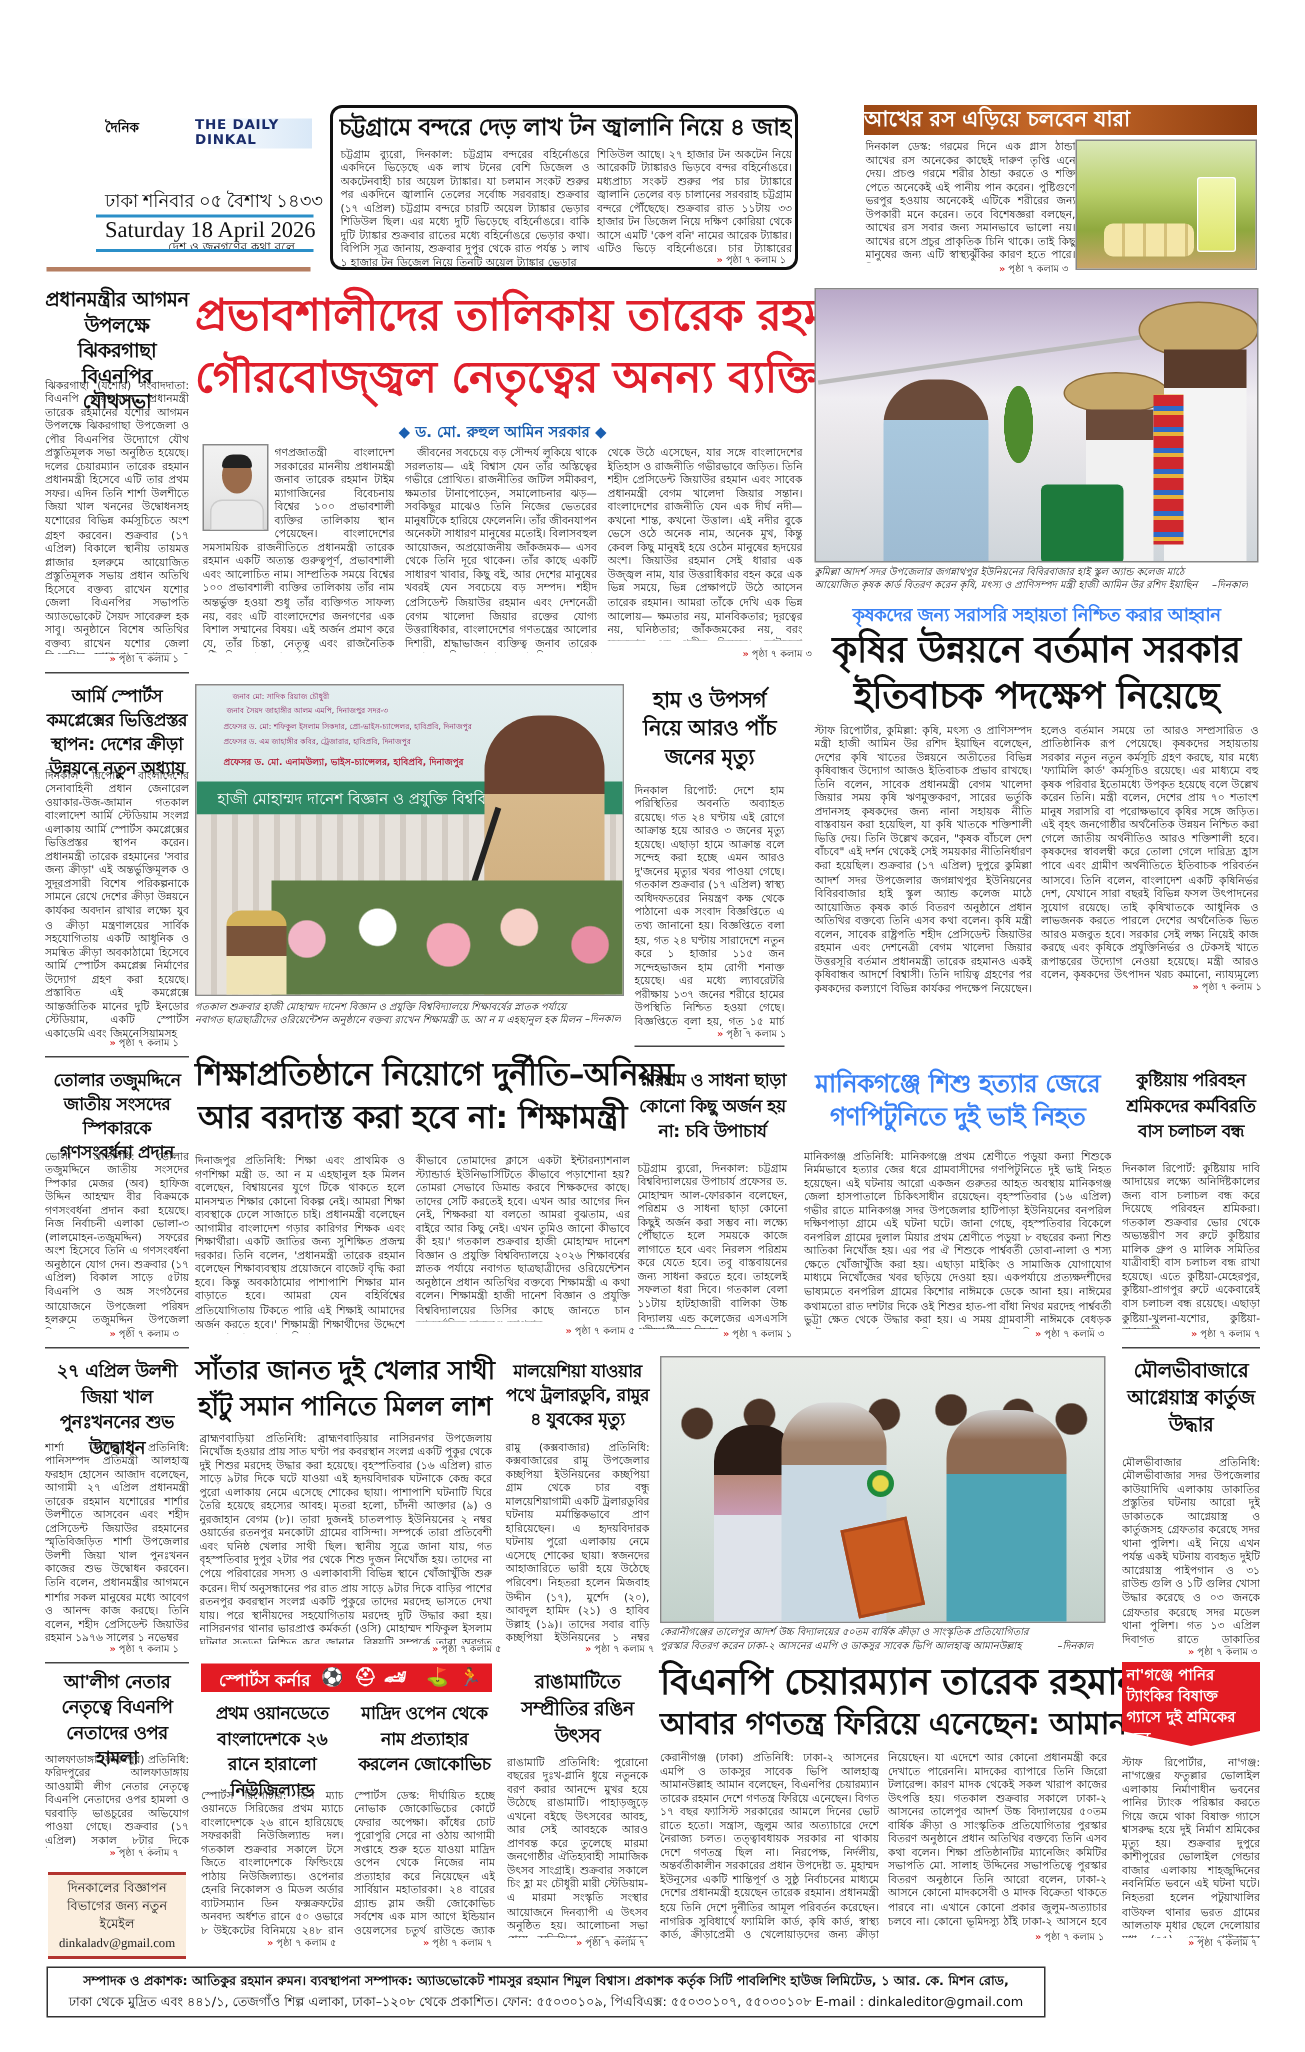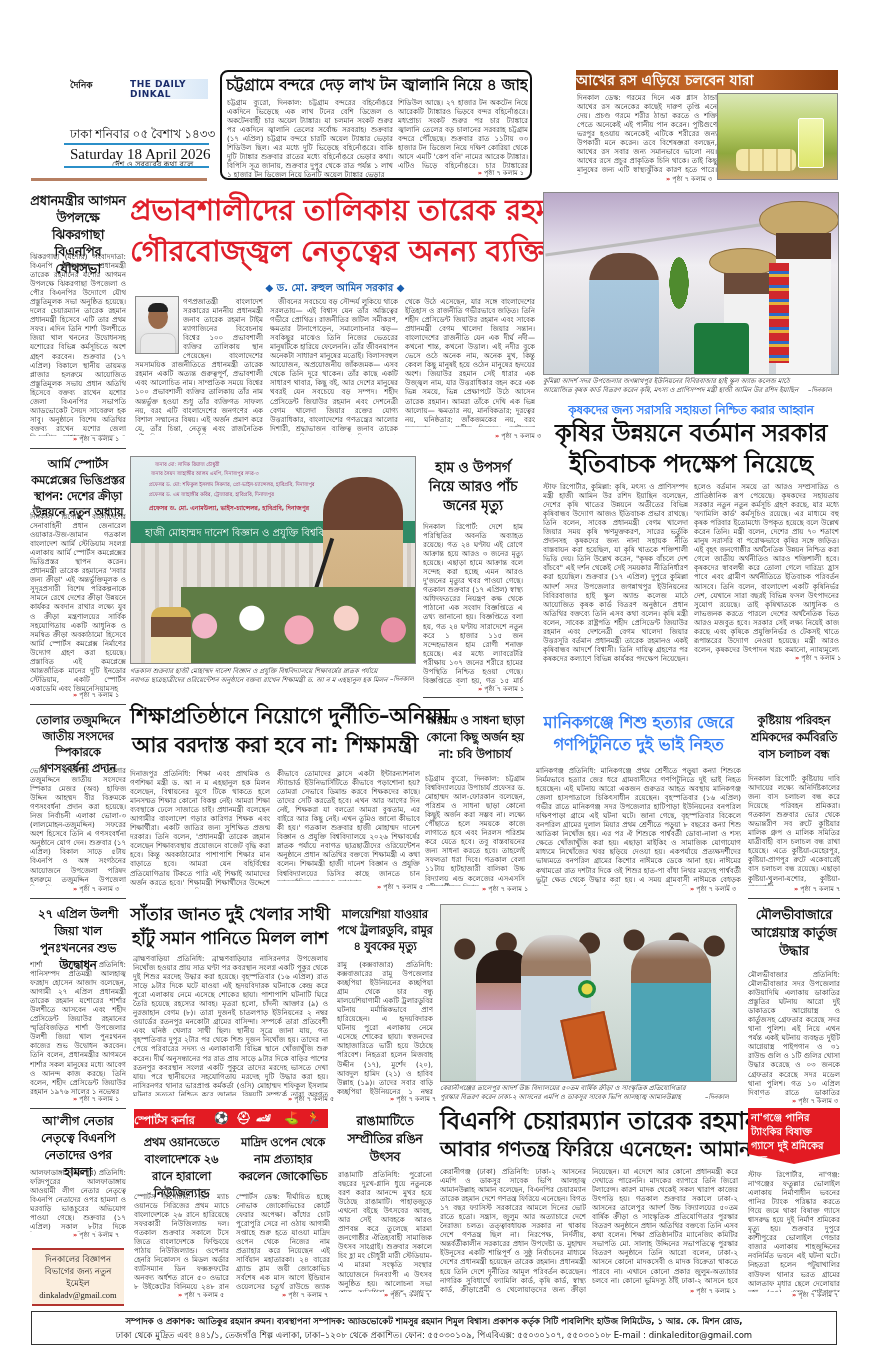--- a/index.html
+++ b/index.html
@@ -30,21 +30,21 @@
   .redbox { background: #e31b23; color: #fff; text-align: left; font-weight: bold; }
   .adbox { background: #fbeede; border-top: 2px solid #b3342f; border-bottom: 2px solid #b3342f; text-align: center; color: #222; }
   .footer { border: 1px solid #333; text-align: center; font-size: 10px; line-height: 14px; }
 </style>
 </head>
 <body>
 
 <div class="abs" style="left:30px;top:72px;width:178px;height:110px;">
   <div class="abs logo-small" style="left:40px;top:6px;">দৈনিক</div>
   <div class="abs daily" style="left:98px;top:7px;padding:0 2px;">THE DAILY DINKAL</div>
-  <div class="abs tagline" style="left:82px;top:86px;">দেশ ও সরবরের কথা বলে</div>
+  <div class="abs tagline" style="left:82px;top:86px;">দেশ ও জনগণের কথা বলে</div>
 </div>
 <div class="abs bdate" style="left:70px;top:125px;">ঢাকা শনিবার ০৫ বৈশাখ ১৪৩৩</div>
 <div class="abs blue-rule" style="left:64px;top:143px;width:145px;height:2px;"></div>
 <div class="abs edate" style="left:70px;top:146px;">Saturday 18 April 2026</div>
 <div class="abs blue-rule" style="left:64px;top:166px;width:145px;height:2px;"></div>
 <div class="abs brown-rule" style="left:31px;top:178px;width:176px;height:3px;"></div>
 
 <div class="abs boxed" style="left:220px;top:70px;width:312px;height:110px;">
   <div class="abs hl" style="left:4px;top:2px;width:302px;font-size:15.5px;line-height:22px;white-space:nowrap;overflow:hidden;">চট্টগ্রামে বন্দরে দেড় লাখ টন জ্বালানি নিয়ে ৪ জাহাজ</div>
   <div class="abs body-text" style="left:5px;top:26px;width:166px;height:80px;">চট্টগ্রাম ব্যুরো, দিনকাল: চট্টগ্রাম বন্দরের বহির্নোঙরে একদিনে ভিড়েছে এক লাখ টনের বেশি ডিজেল ও অকটেনবাহী চার অয়েল ট্যাঙ্কার। যা চলমান সংকট শুরুর পর একদিনে জ্বালানি তেলের সর্বোচ্চ সরবরাহ। শুক্রবার (১৭ এপ্রিল) চট্টগ্রাম বন্দরে চারটি অয়েল ট্যাঙ্কার ভেড়ার শিডিউল ছিল। এর মধ্যে দুটি ভিড়েছে বহির্নোঙরে। বাকি দুটি ট্যাঙ্কার শুক্রবার রাতের মধ্যে বহির্নোঙরে ভেড়ার কথা। বিপিসি সূত্র জানায়, শুক্রবার দুপুর থেকে রাত পর্যন্ত ১ লাখ ১ হাজার টন ডিজেল নিয়ে তিনটি অয়েল ট্যাঙ্কার ভেড়ার</div>
@@ -187,21 +187,21 @@
   <div class="abs" style="left:125px;top:110px;width:45px;height:60px;background:#c95a1f;border:2px solid #a9461a;transform:rotate(-12deg);"></div>
   <div class="abs" style="left:137px;top:75px;width:18px;height:18px;border-radius:50%;background:radial-gradient(circle,#e7d84b 0 5px,#1e8a3c 6px);"></div>
 </div>
 <div class="abs caption" style="left:440px;top:1084px;width:260px;height:18px;">কেরানীগঞ্জের তালেপুর আদর্শ উচ্চ বিদ্যালয়ের ৫০তম বার্ষিক ক্রীড়া ও সাংস্কৃতিক প্রতিযোগিতার পুরস্কার বিতরণ করেন ঢাকা-২ আসনের এমপি ও ডাকসুর সাবেক ভিপি আলহাজ্ব আমানউল্লাহ আমান</div>
 <div class="abs caption" style="left:705px;top:1093px;">–দিনকাল</div>
 
 <div class="abs hl" style="left:748px;top:906px;width:92px;font-size:13px;line-height:18px;">মৌলভীবাজারে আগ্নেয়াস্ত্র কার্তুজ উদ্ধার</div>
 <div class="abs body-text" style="left:748px;top:970px;width:92px;height:128px;">মৌলভীবাজার প্রতিনিধি: মৌলভীবাজার সদর উপজেলার কাউয়াদিঘি এলাকায় ডাকাতির প্রস্তুতির ঘটনায় আরো দুই ডাকাতকে আগ্নেয়াস্ত্র ও কার্তুজসহ গ্রেফতার করেছে সদর থানা পুলিশ। এই নিয়ে এখন পর্যন্ত একই ঘটনায় ব্যবহৃত দুইটি আগ্নেয়াস্ত্র পাইপগান ও ৩১ রাউন্ড গুলি ও ১টি গুলির খোসা উদ্ধার করেছে ও ০৩ জনকে গ্রেফতার করেছে সদর মডেল থানা পুলিশ। গত ১৩ এপ্রিল দিবাগত রাতে ডাকাতির প্রস্তুতিকালে মৌলভীবাজার থানার</div>
 <div class="abs cont" style="left:792px;top:1096px;"><span class="arr">»</span><span>পৃষ্ঠা ৭ কলাম ৩</span></div>
 
-<div class="abs redbox" style="left:134px;top:1109px;width:194px;height:19px;text-align:left;padding-left:0;">
+<div class="abs redbox" style="left:134px;top:1109px;width:194px;height:19px;text-align:left;padding-left:12px;">
   <span style="font-size:11px;line-height:19px;">স্পোর্টস কর্নার</span>
   <span style="position:absolute;left:80px;top:2px;font-size:12px;">⚽</span>
   <span style="position:absolute;left:102px;top:2px;font-size:12px;">⛑</span>
   <span style="position:absolute;left:122px;top:2px;font-size:12px;">🏎</span>
   <span style="position:absolute;left:150px;top:2px;font-size:12px;">⛳</span>
   <span style="position:absolute;left:172px;top:2px;font-size:12px;">🏃</span>
 </div>
 <div class="abs hl" style="left:134px;top:1134px;width:95px;font-size:11.5px;line-height:17px;">প্রথম ওয়ানডেতে বাংলাদেশকে ২৬ রানে হারালো নিউজিল্যান্ড</div>
 <div class="abs body-text" style="left:134px;top:1192px;width:95px;height:100px;">স্পোর্টস রিপোর্টার: তিন ম্যাচ ওয়ানডে সিরিজের প্রথম ম্যাচে বাংলাদেশকে ২৬ রানে হারিয়েছে সফরকারী নিউজিল্যান্ড দল। গতকাল শুক্রবার সকালে টসে জিতে বাংলাদেশকে ফিল্ডিংয়ে পাঠায় নিউজিল্যান্ড। ওপেনার হেনরি নিকোলস ও মিডল অর্ডার ব্যাটসম্যান ডিন ফক্সক্রফটের অনবদ্য অর্ধশত রানে ৫০ ওভারে ৮ উইকেটের বিনিময়ে ২৪৮ রান তুলতে সক্ষম হয় কিউইরা। বাংলাদেশের</div>
 <div class="abs cont" style="left:178px;top:1290px;"><span class="arr">»</span><span>পৃষ্ঠা ৭ কলাম ৫</span></div>
@@ -218,16 +218,16 @@
 <div class="abs body-text" style="left:440px;top:1167px;width:146px;height:126px;">কেরানীগঞ্জ (ঢাকা) প্রতিনিধি: ঢাকা-২ আসনের এমপি ও ডাকসুর সাবেক ভিপি আলহাজ্ব আমানউল্লাহ আমান বলেছেন, বিএনপির চেয়ারম্যান তারেক রহমান দেশে গণতন্ত্র ফিরিয়ে এনেছেন। বিগত ১৭ বছর ফ্যাসিস্ট সরকারের আমলে দিনের ভোট রাতে হতো। সন্ত্রাস, জুলুম আর অত্যাচারে দেশে নৈরাজ্য চলত। তত্ত্বাবধায়ক সরকার না থাকায় দেশে গণতন্ত্র ছিল না। নিরপেক্ষ, নির্দলীয়, অন্তর্বর্তীকালীন সরকারের প্রধান উপদেষ্টা ড. মুহাম্মদ ইউনূসের একটি শান্তিপূর্ণ ও সুষ্ঠু নির্বাচনের মাধ্যমে দেশের প্রধানমন্ত্রী হয়েছেন তারেক রহমান। প্রধানমন্ত্রী হয়ে তিনি দেশে দুর্নীতির আমূল পরিবর্তন করেছেন। নাগরিক সুবিধার্থে ফ্যামিলি কার্ড, কৃষি কার্ড, স্বাস্থ্য কার্ড, ক্রীড়াপ্রেমী ও খেলোয়াড়দের জন্য ক্রীড়া কার্ডের ব্যবস্থা করেছেন। নিজ হাতে দেশ পরিষ্কার পরিচ্ছন্নতার কাজ করছেন। খাল কাটা কর্মসূচি</div>
 <div class="abs body-text" style="left:592px;top:1167px;width:146px;height:118px;">নিয়েছেন। যা এদেশে আর কোনো প্রধানমন্ত্রী করে দেখাতে পারেননি। মাদকের ব্যাপারে তিনি জিরো টলারেন্স। কারণ মাদক থেকেই সকল খারাপ কাজের উৎপত্তি হয়। গতকাল শুক্রবার সকালে ঢাকা-২ আসনের তালেপুর আদর্শ উচ্চ বিদ্যালয়ের ৫০তম বার্ষিক ক্রীড়া ও সাংস্কৃতিক প্রতিযোগিতার পুরস্কার বিতরণ অনুষ্ঠানে প্রধান অতিথির বক্তব্যে তিনি এসব কথা বলেন। শিক্ষা প্রতিষ্ঠানটির ম্যানেজিং কমিটির সভাপতি মো. সালাহ উদ্দিনের সভাপতিত্বে পুরস্কার বিতরণ অনুষ্ঠানে তিনি আরো বলেন, ঢাকা-২ আসনে কোনো মাদকসেবী ও মাদক বিক্রেতা থাকতে পারবে না। এখানে কোনো প্রকার জুলুম-অত্যাচার চলবে না। কোনো ভূমিদস্যু ঠাঁই ঢাকা-২ আসনে হবে না। ঢাকা-২ আসন হবে একটি শান্তির নীড়। প্রধান অতিথি আমান উল্লাহ আমান উক্ত শিক্ষা প্রতিষ্ঠানটির মাঠের এক কোণে জাতীয় শহীদ</div>
 <div class="abs cont" style="left:690px;top:1286px;"><span class="arr">»</span><span>পৃষ্ঠা ৭ কলাম ১</span></div>
 
 <div class="abs redbox" style="left:748px;top:1108px;width:92px;height:56px;clip-path:polygon(0 0,100% 0,100% 82%,50% 100%,0 82%);">
   <div style="font-size:10px;line-height:14px;padding:3px 3px 0;">না'গঞ্জে পানির ট্যাংকির বিষাক্ত গ্যাসে দুই শ্রমিকের মৃত্যু</div>
 </div>
 <div class="abs body-text" style="left:748px;top:1170px;width:92px;height:122px;">স্টাফ রিপোর্টার, না'গঞ্জ: না'গঞ্জের ফতুল্লার ভোলাইল এলাকায় নির্মাণাধীন ভবনের পানির ট্যাংক পরিষ্কার করতে গিয়ে জমে থাকা বিষাক্ত গ্যাসে শ্বাসরুদ্ধ হয়ে দুই নির্মাণ শ্রমিকের মৃত্যু হয়। শুক্রবার দুপুরে কাশীপুরের ভোলাইল গেন্ডার বাজার এলাকায় শাহজুদ্দিনের নবনির্মিত ভবনে এই ঘটনা ঘটে। নিহতরা হলেন পটুয়াখালির বাউফল থানার ভরত গ্রামের আলতাফ মৃধার ছেলে দেলোয়ার মৃধা (৩৫) এবং গাইবান্ধার পলাশবাড়ি উপজেলার আব্দুর রহিমের ছেলে রানা (২২)। দেলোয়ার</div>
 <div class="abs cont" style="left:792px;top:1290px;"><span class="arr">»</span><span>পৃষ্ঠা ৭ কলাম ৭</span></div>
 
-<div class="abs footer" style="left:31px;top:1311px;width:806px;height:34px;padding-top:2px;">
+<div class="abs footer" style="left:31px;top:1311px;width:666px;height:34px;padding-top:2px;">
   <div style="font-weight:bold;font-size:8.5px;white-space:nowrap;overflow:hidden;">সম্পাদক ও প্রকাশক: আতিকুর রহমান রুমন। ব্যবস্থাপনা সম্পাদক: অ্যাডভোকেট শামসুর রহমান শিমুল বিশ্বাস। প্রকাশক কর্তৃক সিটি পাবলিশিং হাউজ লিমিটেড, ১ আর. কে. মিশন রোড,</div>
   <div style="font-size:8.5px;white-space:nowrap;overflow:hidden;">ঢাকা থেকে মুদ্রিত এবং ৪৪১/১, তেজগাঁও শিল্প এলাকা, ঢাকা–১২০৮ থেকে প্রকাশিত। ফোন: ৫৫০৩০১০৯, পিএবিএক্স: ৫৫০৩০১০৭, ৫৫০৩০১০৮ E-mail : dinkaleditor@gmail.com</div>
 </div>
 
 </body></html>

